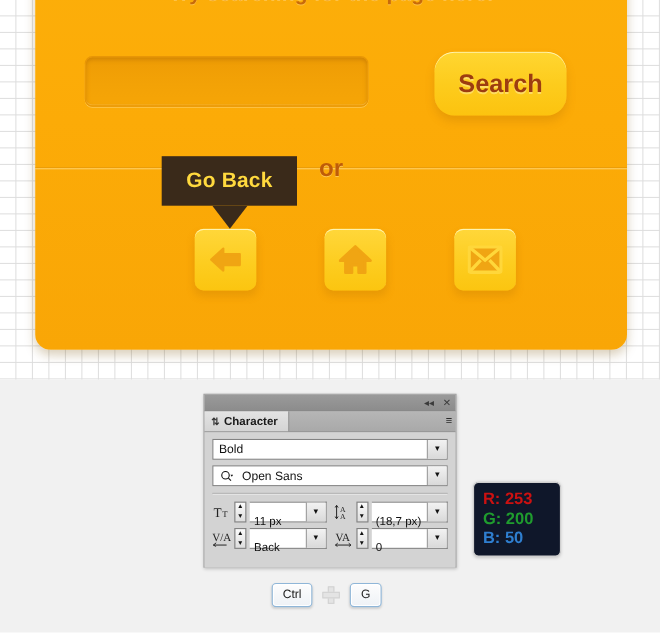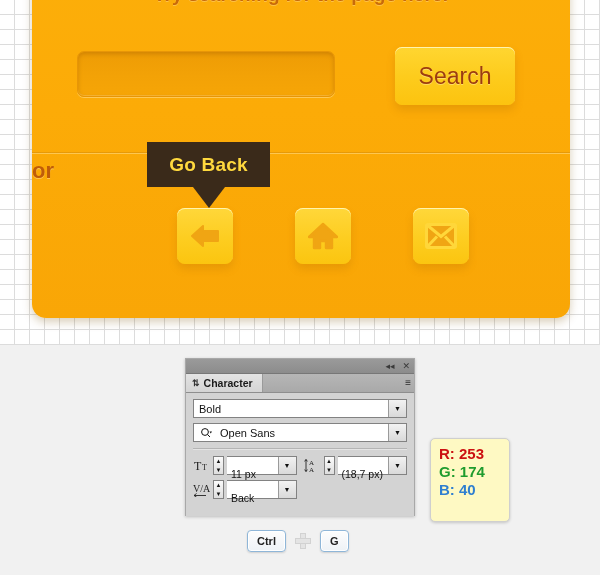--- a/index.html
+++ b/index.html
@@ -83,48 +83,48 @@
   }
   .search-input::placeholder { color: #d8860a; }
 
   .search-button {
     position: absolute;
     left: 318px;
     top: 0px;
     width: 120px;
     height: 58px;
     border: none;
-    border-radius: 7px;
+    border-radius: 18px;
     background: linear-gradient(to bottom, #ffd631 0%, #fdcc1d 50%, #fcc30f 100%);
     box-shadow: inset 0 1px 0 rgba(255, 248, 200, 0.85),
                 0 5px 9px rgba(160, 95, 0, 0.22);
     color: #9d3c10;
     font-family: "Liberation Sans", sans-serif;
     font-size: 23px;
-    font-weight: normal;
+    font-weight: bold;
     cursor: pointer;
     text-shadow: 0 1px 0 rgba(255, 240, 170, 0.5);
   }
 
   
   .card-divider {
     position: absolute;
     left: 0;
     top: 212px;
     width: 100%;
     height: 2px;
     background: linear-gradient(to bottom, rgba(214,140,8,0.55) 0 1px, rgba(255,222,140,0.55) 1px 2px);
   }
 
   .or-label {
     position: absolute;
     left: 0;
-    top: 218px;
+    top: 200px;
     width: 100%;
-    text-align: left;
+    text-align: center;
     font-size: 22px;
     font-weight: bold;
     color: #bf5c08;
     text-shadow: 0 1px 0 rgba(255, 225, 155, 0.5);
   }
 
   
   .icon-row {
     position: absolute;
     left: 0;
@@ -355,22 +355,22 @@
     overflow: hidden;
     margin-top: 16px;
   }
 
   
   #rgb-readout {
     position: absolute;
     left: 430px;
     top: 438px;
     width: 80px;
-    height: 84px;
-    background: #fef9c3;
+    height: 68px;
+    background: #0f172a;
     border: 1px solid #cfcfcf;
     border-radius: 5px;
     box-shadow: 0 1px 3px rgba(0,0,0,0.18);
     padding: 6px 0 0 8px;
     box-sizing: border-box;
     font-weight: bold;
     font-size: 15px;
     line-height: 18px;
   }
   #rgb-r { color: #cc1111; }
@@ -378,21 +378,20 @@
   #rgb-b { color: #2f7fd0; }
 
   
   #shortcut-row {
     position: absolute;
     left: 247px;
     top: 530px;
     display: flex;
     align-items: center;
     gap: 9px;
-    font-weight: bold;
   }
   .key-cap {
     min-width: 22px;
     height: 22px;
     padding: 0 9px;
     box-sizing: border-box;
     border: 1px solid #8fb6d8;
     border-radius: 4px;
     background: linear-gradient(to bottom, #fdfdfd 0%, #eef2f6 100%);
     box-shadow: 0 1px 2px rgba(0,0,0,0.14), inset 0 0 0 1px #ffffff;
@@ -563,29 +562,45 @@
           <span class="stepper">
             <span>▲</span>
             <span>▼</span>
           </span>
           <span class="metric-field">
             <span class="metric-value">(18,7 px)</span>
             <span class="combo-arrow">▼</span>
           </span>
         </div>
 
+        <div class="metric-row">
+          <span class="metric-icon">
+            <svg width="17" height="15" viewBox="0 0 17 15">
+              <text x="1" y="10" font-family="Liberation Serif, serif" font-size="10" fill="#222">VA</text>
+              <path d="M1 13.5 L15 13.5 M1 13.5 L3 11.8 M1 13.5 L3 15.2 M15 13.5 L13 11.8 M15 13.5 L13 15.2" stroke="#222" stroke-width="0.9" fill="none"></path>
+            </svg>
+          </span>
+          <span class="stepper">
+            <span>▲</span>
+            <span>▼</span>
+          </span>
+          <span class="metric-field">
+            <span class="metric-value">0</span>
+            <span class="combo-arrow">▼</span>
+          </span>
+        </div>
 
       </div>
     </div>
   </div>
 </div>
 
 <div id="rgb-readout">
   <div id="rgb-r">R: 253</div>
-  <div id="rgb-g">G: 174</div>
-  <div id="rgb-b">B: 40</div>
+  <div id="rgb-g">G: 200</div>
+  <div id="rgb-b">B: 50</div>
 </div>
 
 <div id="shortcut-row">
   <span class="key-cap">Ctrl</span>
   <span class="plus-icon"></span>
   <span class="key-cap">G</span>
 </div>
 
 </body></html>

